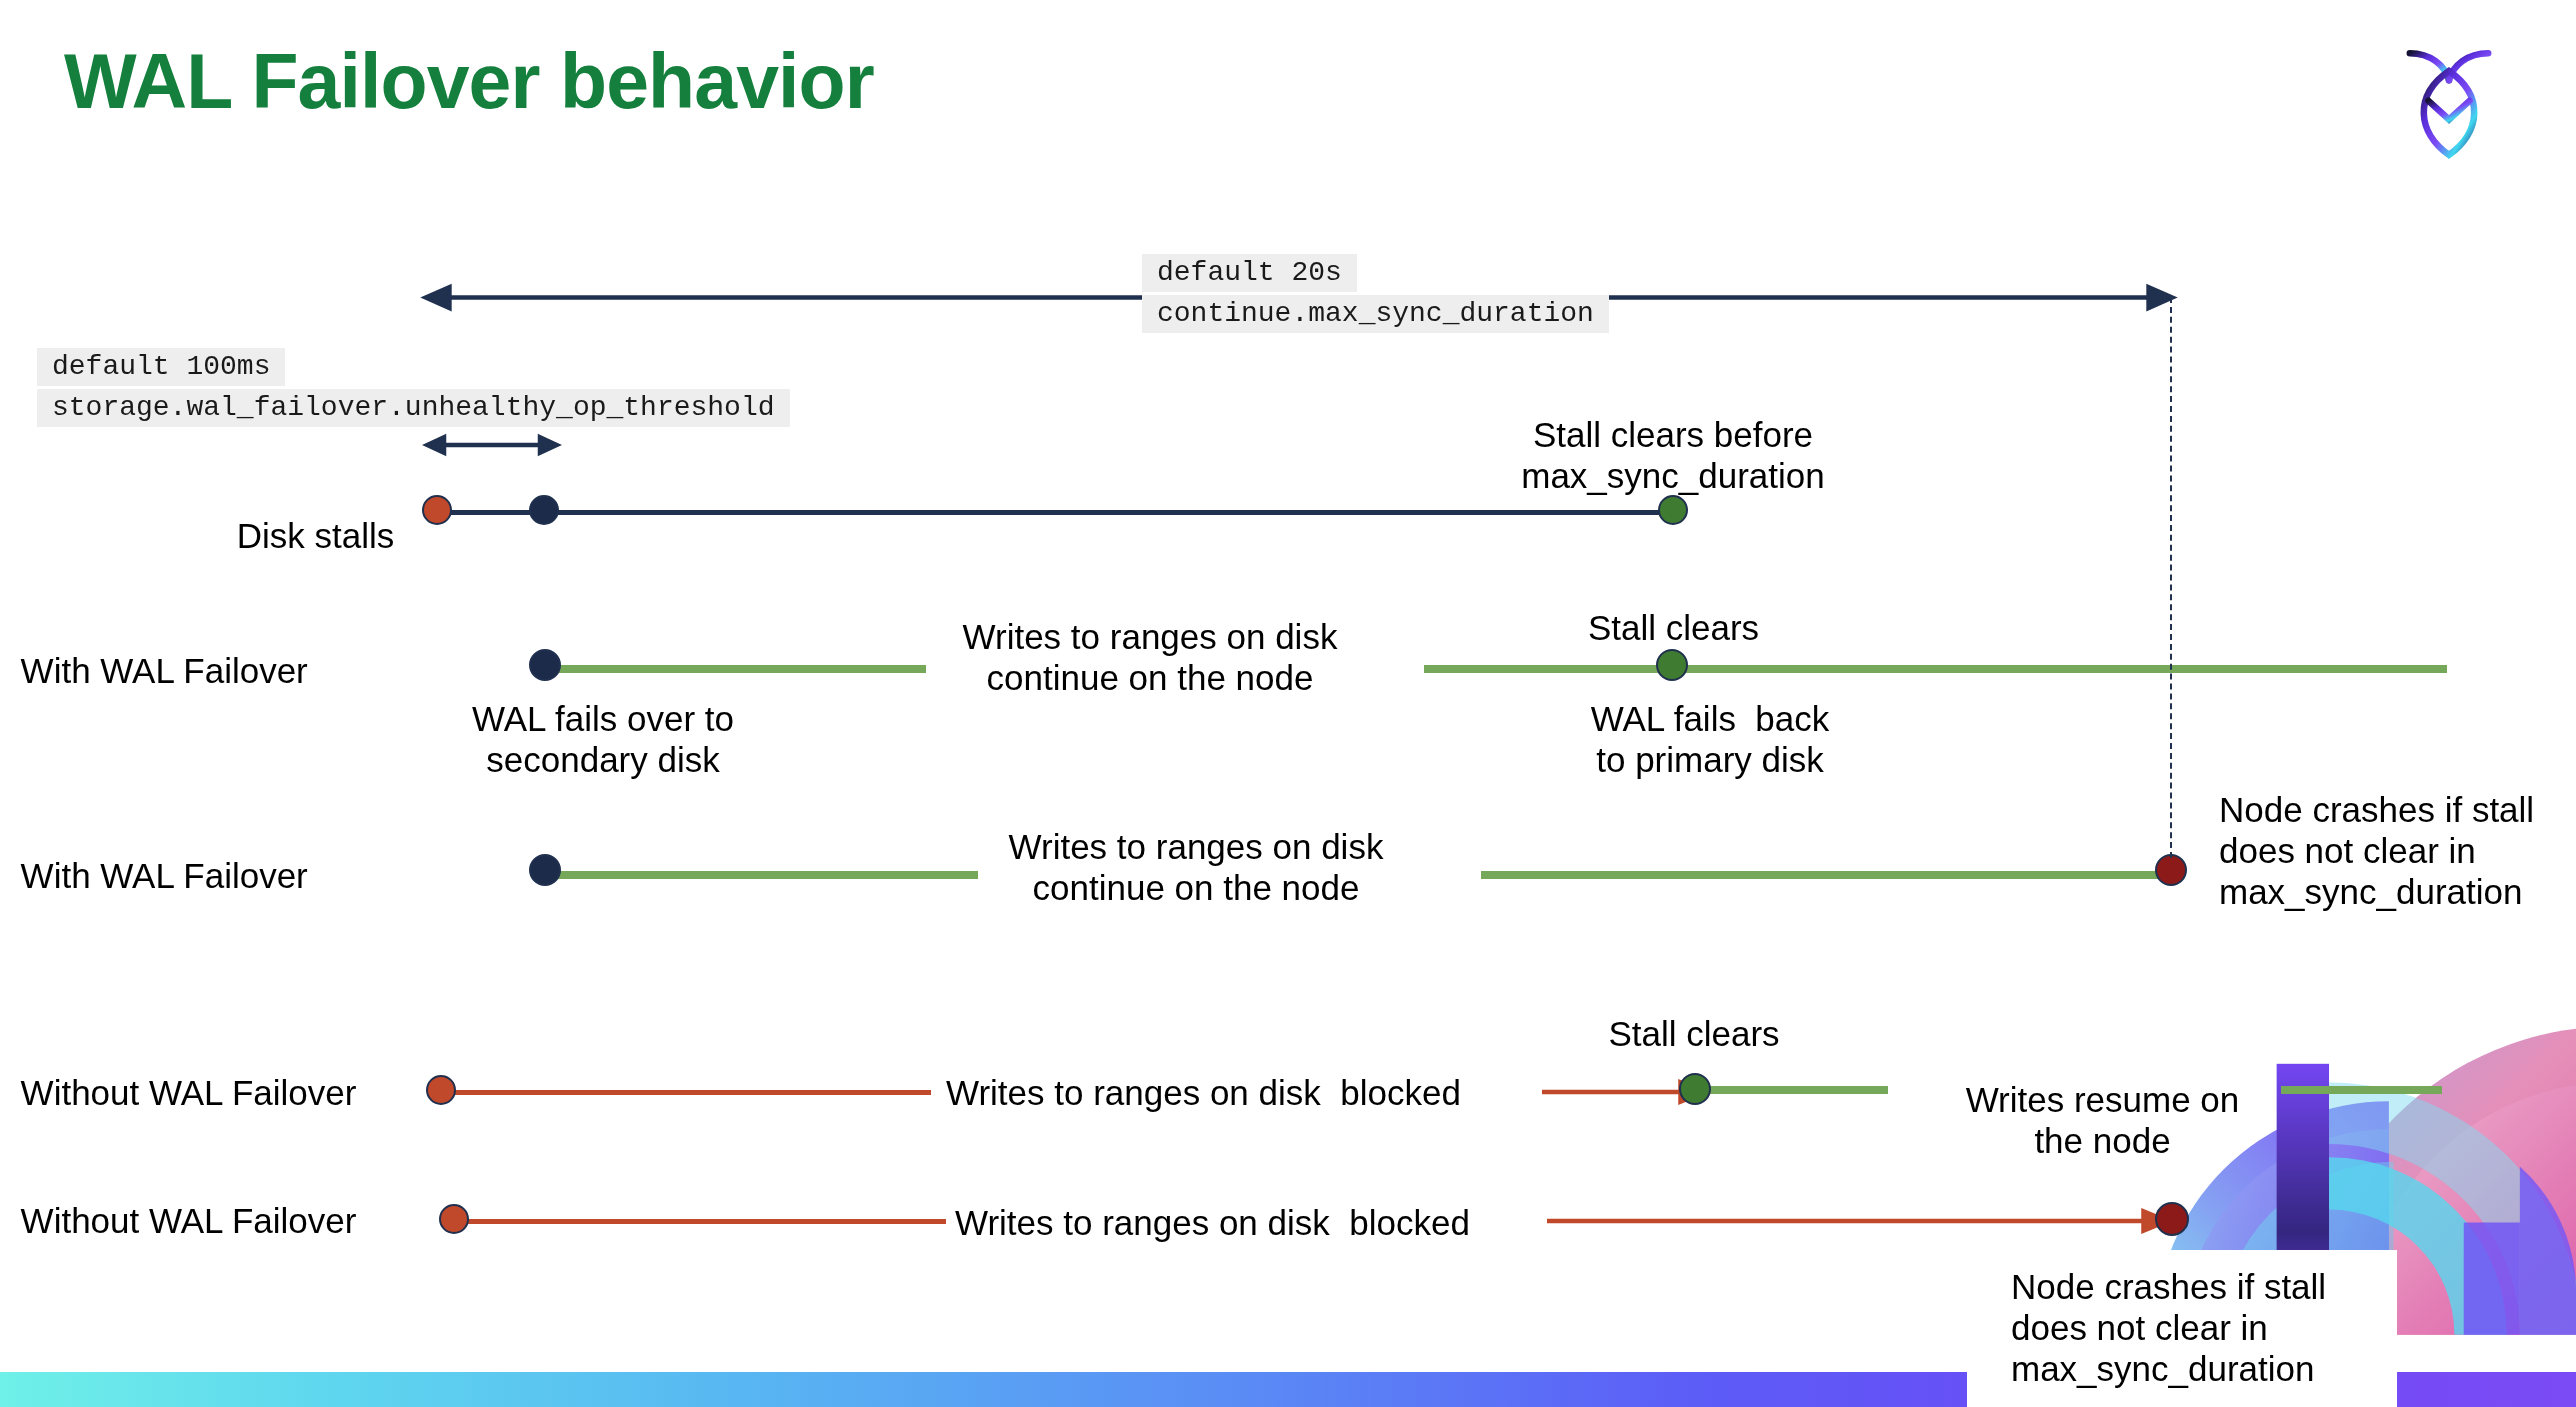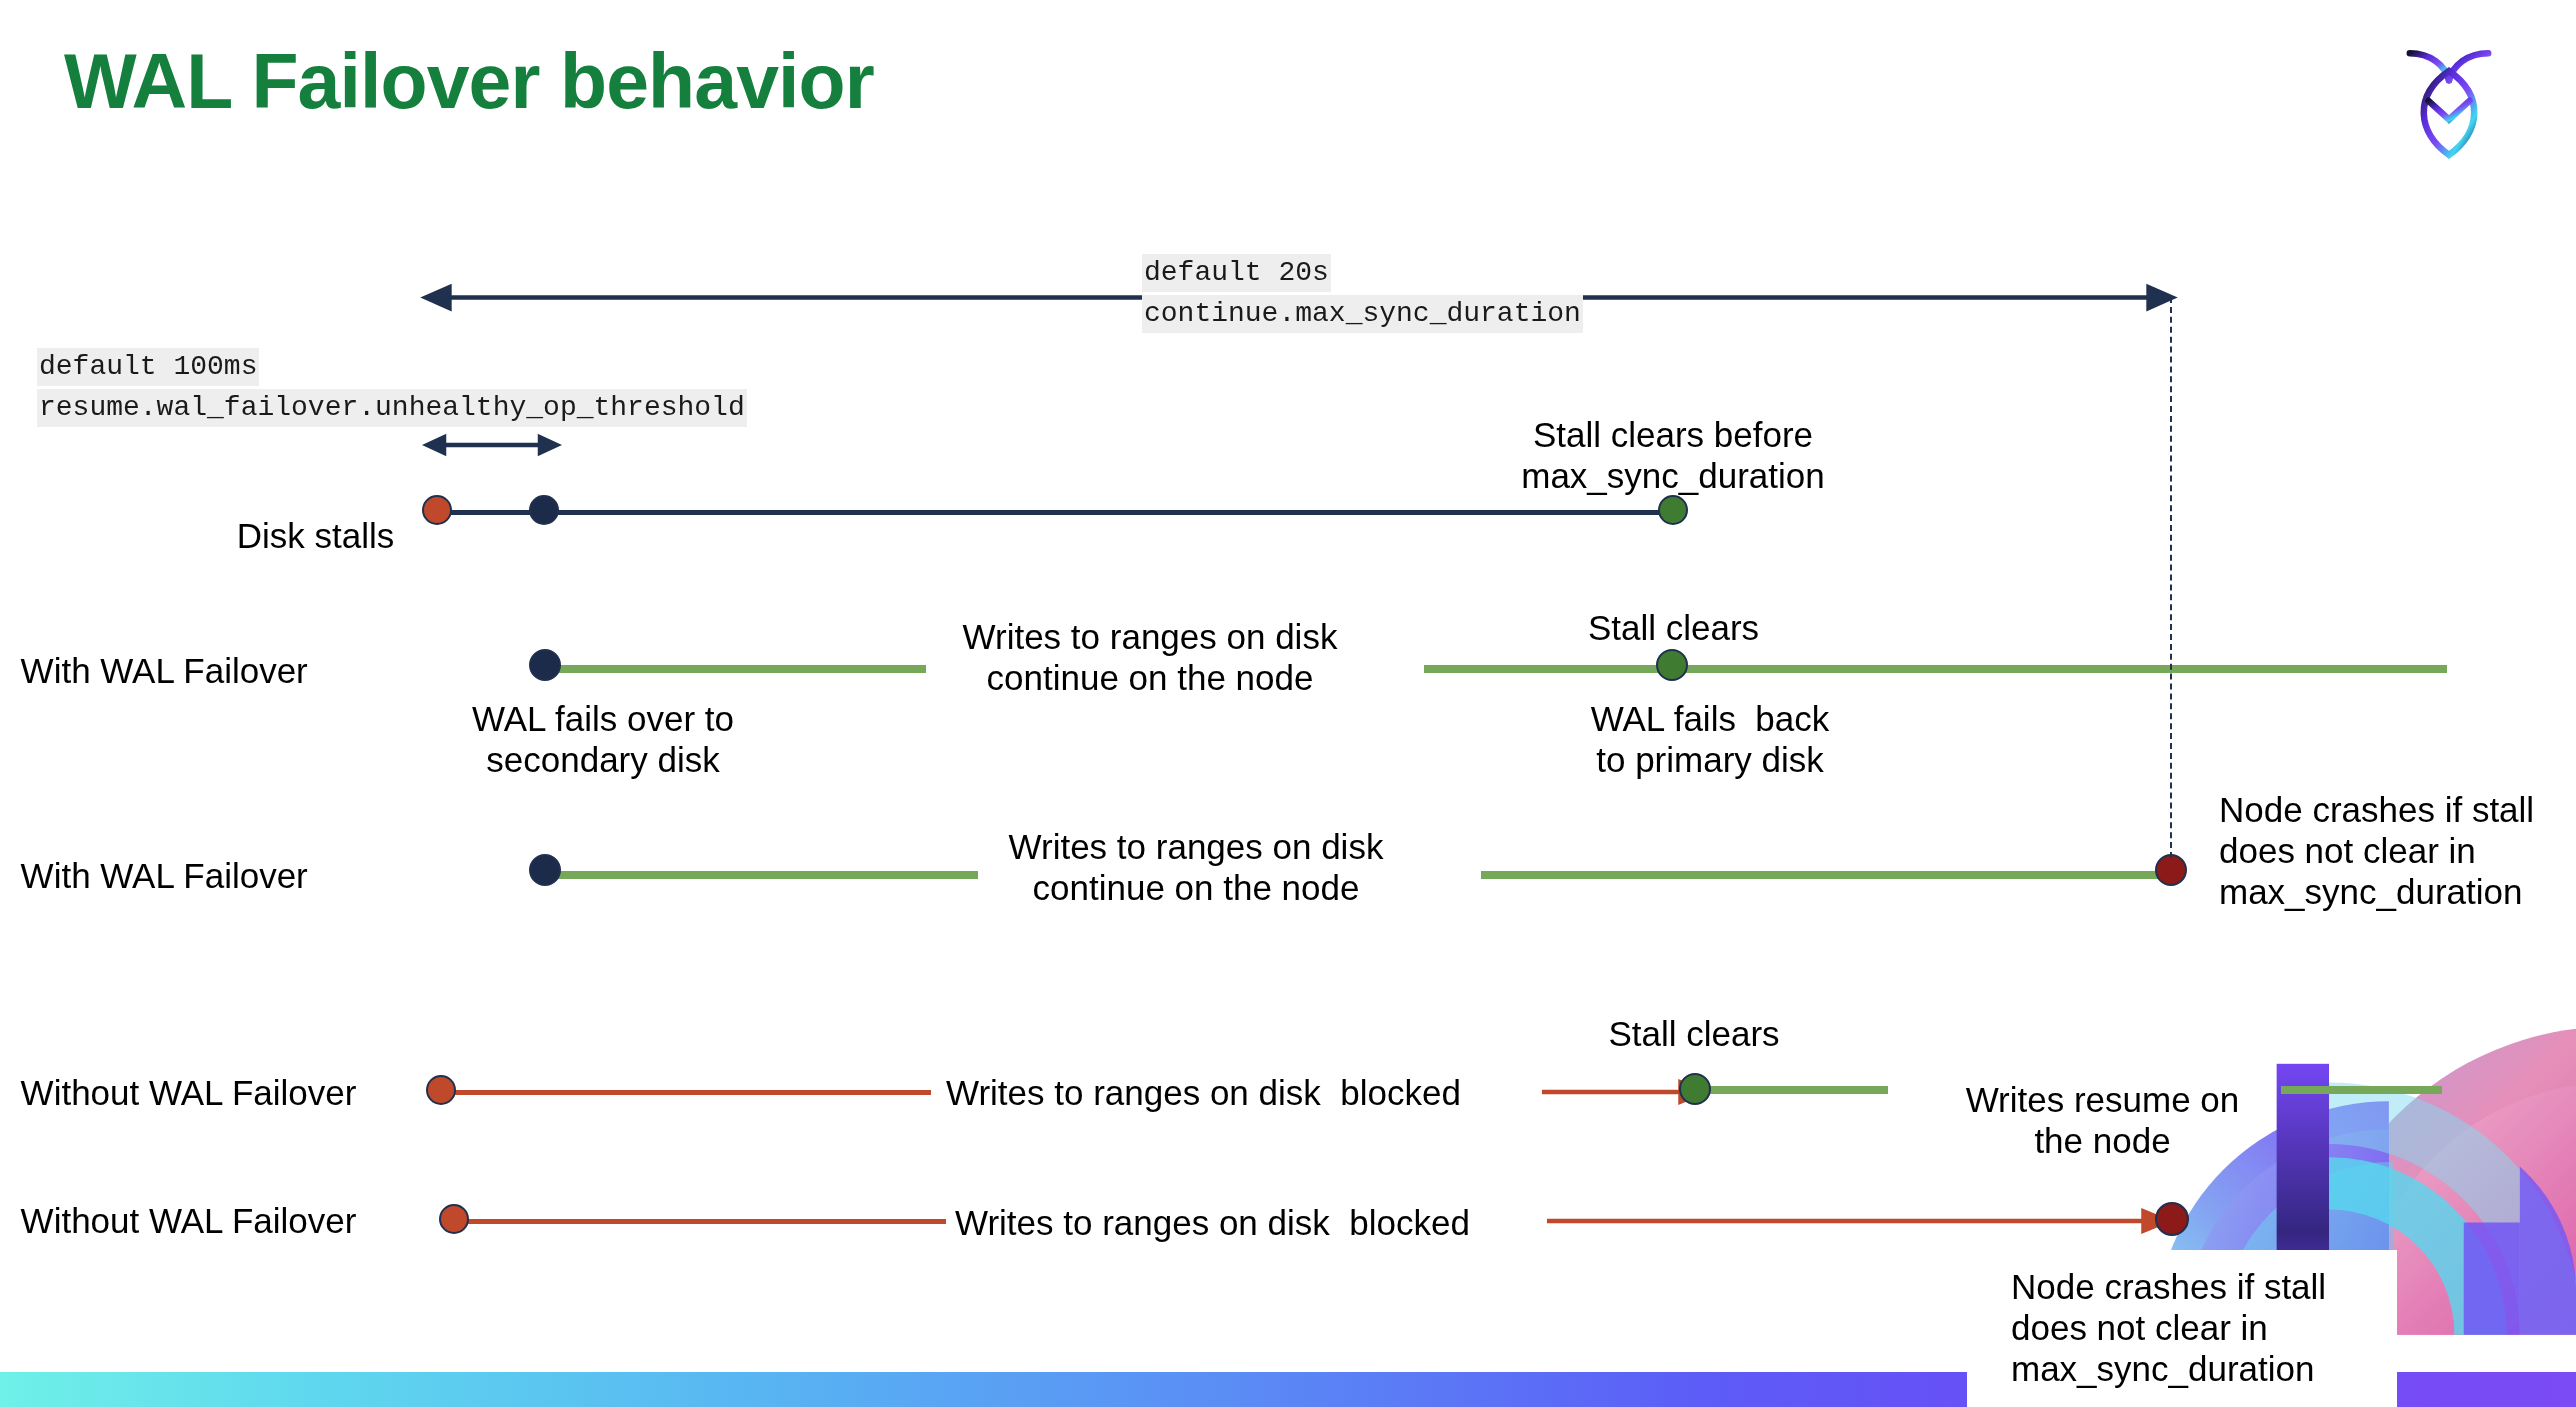--- a/index.html
+++ b/index.html
@@ -88,21 +88,21 @@
   .note      { font-size: 35px; text-align: center; }
   .note-left { font-size: 35px; text-align: left; }
   .mono-tag {
     position: absolute;
     font-family: "Liberation Mono", monospace;
     font-size: 28px;
     color: #1a1a1a;
     background: #eeeeee;
     line-height: 1.35;
     white-space: pre;
-    padding: 0 2px;
+    padding: 0 15px;
   }
 
   
   .hline { position: absolute; height: 4.7px; }
   .hline.navy  { background: #20304f; }
   .hline.green { background: #76a85a; height: 8.4px; }
   .hline.red   { background: #c0482b; height: 4.7px; }
 
   .dot {
     position: absolute;
@@ -198,21 +198,21 @@
     <svg style="position:absolute;left:411px;top:279px;width:1776px;height:37px;" viewBox="0 0 1900 40" width="1776" height="37">
       <line x1="22" y1="20" x2="1878" y2="20" stroke="#20304f" stroke-width="5"></line>
       <polygon points="0,20 34,5 34,35" fill="#20304f"></polygon>
       <polygon points="1900,20 1866,5 1866,35" fill="#20304f"></polygon>
     </svg>
 
     <div class="mono-tag" style="left:1142px;top:254px;">default 20s</div>
     <div class="mono-tag" style="left:1142px;top:295px;">continue.max_sync_duration</div>
 
     <div class="mono-tag" style="left:37px;top:348px;">default 100ms</div>
-    <div class="mono-tag" style="left:37px;top:389px;">resume.wal_failover.unhealthy_op_threshold</div>
+    <div class="mono-tag" style="left:37px;top:389px;">storage.wal_failover.unhealthy_op_threshold</div>
 
     <svg style="position:absolute;left:422px;top:430px;width:140px;height:30px;" viewBox="0 0 150 32" width="140" height="30">
       <line x1="18" y1="16" x2="132" y2="16" stroke="#20304f" stroke-width="5"></line>
       <polygon points="0,16 26,4 26,28" fill="#20304f"></polygon>
       <polygon points="150,16 124,4 124,28" fill="#20304f"></polygon>
     </svg>
 
     <div class="label row-label" style="left:222px;top:516px;text-align:center;width:187px;">Disk stalls</div>
 
     <div class="hline navy" style="left:439px;top:510px;width:1234px;"></div>

